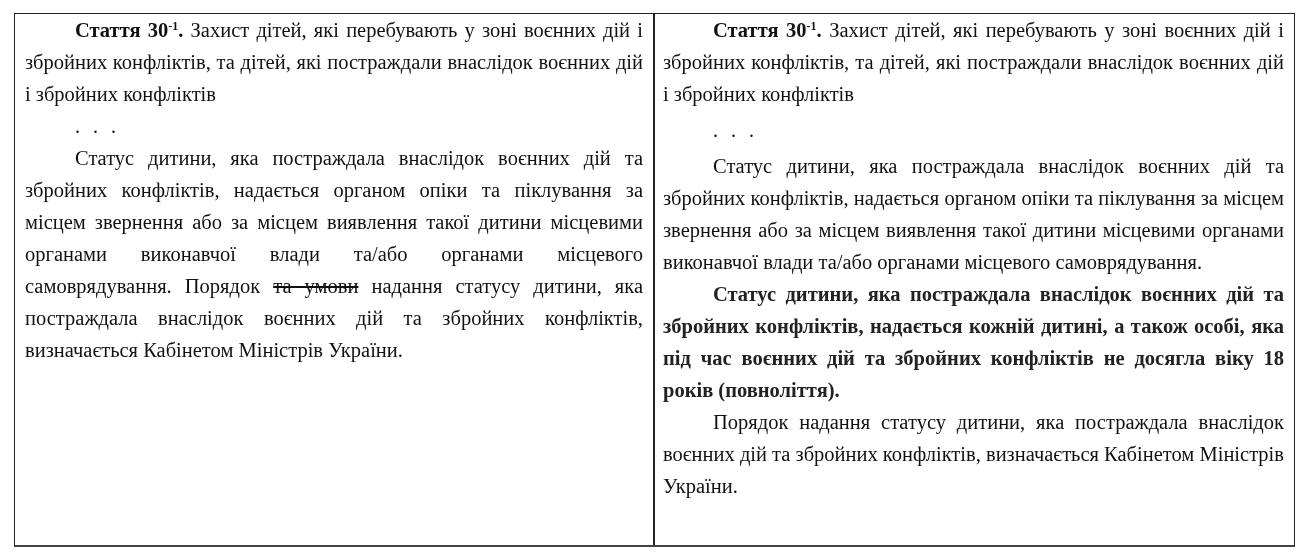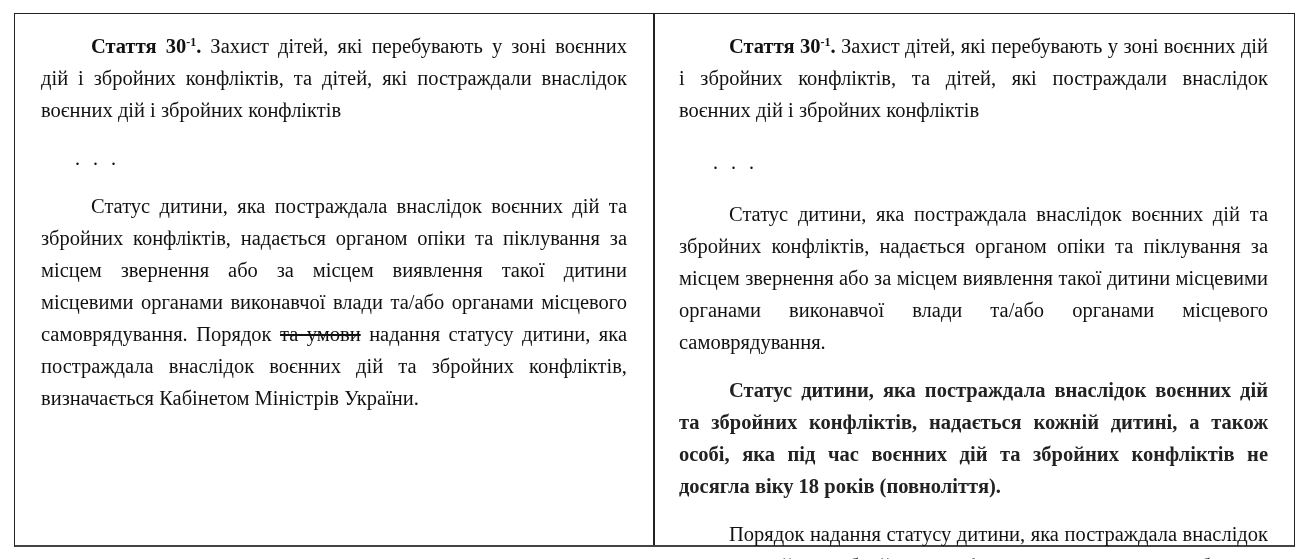--- a/index.html
+++ b/index.html
@@ -3,21 +3,21 @@
   <meta charset="utf-8">
   <style>
     html, body { margin: 0; padding: 0; background: #ffffff; }
     body { width: 1307px; height: 559px; position: relative; overflow: hidden;
            font-family: "Liberation Serif", "DejaVu Serif", serif; color: #111111; }
     .table { position: absolute; left: 14px; top: 13px; width: 1281px; height: 534px;
              border: 1px solid #222; border-bottom: 2px solid #444; box-sizing: border-box; display: flex; }
     .col { box-sizing: border-box; height: 100%; padding: 0 10px 0 10px; }
     .col.left { width: 641px; border-right: 2px solid #222; }
     .col.right { width: 640px; padding-left: 8px; padding-right: 10px; }
-    p { margin: 16px; font-size: 20.5px; line-height: 32px; text-align: justify; text-align-last: left; }
+    p { margin: 0; font-size: 20.5px; line-height: 32px; text-align: justify; text-align-last: left; }
     .indent { text-indent: 50px; }
     .head { padding-top: 0; }
     .b { font-weight: bold; }
     sup { font-size: 12px; line-height: 0; vertical-align: 7px; font-weight: bold; }
     .strike { text-decoration: line-through; }
     .dots { padding-left: 50px; line-height: 32px; font-size: 20px; letter-spacing: 4px; }
     .right .dots { line-height: 40px; }
     .bold-para { font-weight: bold; color: #222; }
   </style>
 </head>
@@ -27,15 +27,15 @@
   <div class="col left">
     <p class="indent head"><span class="b"><span>Стаття 30</span><sup>-1</sup><span>.</span></span><span> Захист дітей, які перебувають у зоні воєнних дій і збройних конфліктів, та дітей, які постраждали внаслідок воєнних дій і збройних конфліктів</span></p>
     <div class="dots">. . .</div>
     <p class="indent"><span>Статус дитини, яка постраждала внаслідок воєнних дій та збройних конфліктів, надається органом опіки та піклування за місцем звернення або за місцем виявлення такої дитини місцевими органами виконавчої влади та/або органами місцевого самоврядування. Порядок </span><span class="strike">та умови</span><span> надання статусу дитини, яка постраждала внаслідок воєнних дій та збройних конфліктів, визначається Кабінетом Міністрів України.</span></p>
   </div>
   <div class="col right">
     <p class="indent head"><span class="b"><span>Стаття 30</span><sup>-1</sup><span>.</span></span><span> Захист дітей, які перебувають у зоні воєнних дій і збройних конфліктів, та дітей, які постраждали внаслідок воєнних дій і збройних конфліктів</span></p>
     <div class="dots">. . .</div>
     <p class="indent">Статус дитини, яка постраждала внаслідок воєнних дій та збройних конфліктів, надається органом опіки та піклування за місцем звернення або за місцем виявлення такої дитини місцевими органами виконавчої влади та/або органами місцевого самоврядування.</p>
     <p class="indent bold-para">Статус дитини, яка постраждала внаслідок воєнних дій та збройних конфліктів, надається кожній дитині, а також особі, яка під час воєнних дій та збройних конфліктів не досягла віку 18 років (повноліття).</p>
-    <p class="indent">Порядок  надання статусу дитини, яка постраждала внаслідок органом дій та збройних конфліктів, визначається Кабінетом Міністрів України.</p>
+    <p class="indent">Порядок  надання статусу дитини, яка постраждала внаслідок воєнних дій та збройних конфліктів, визначається Кабінетом Міністрів України.</p>
   </div>
 </div>
 
 </body></html>

